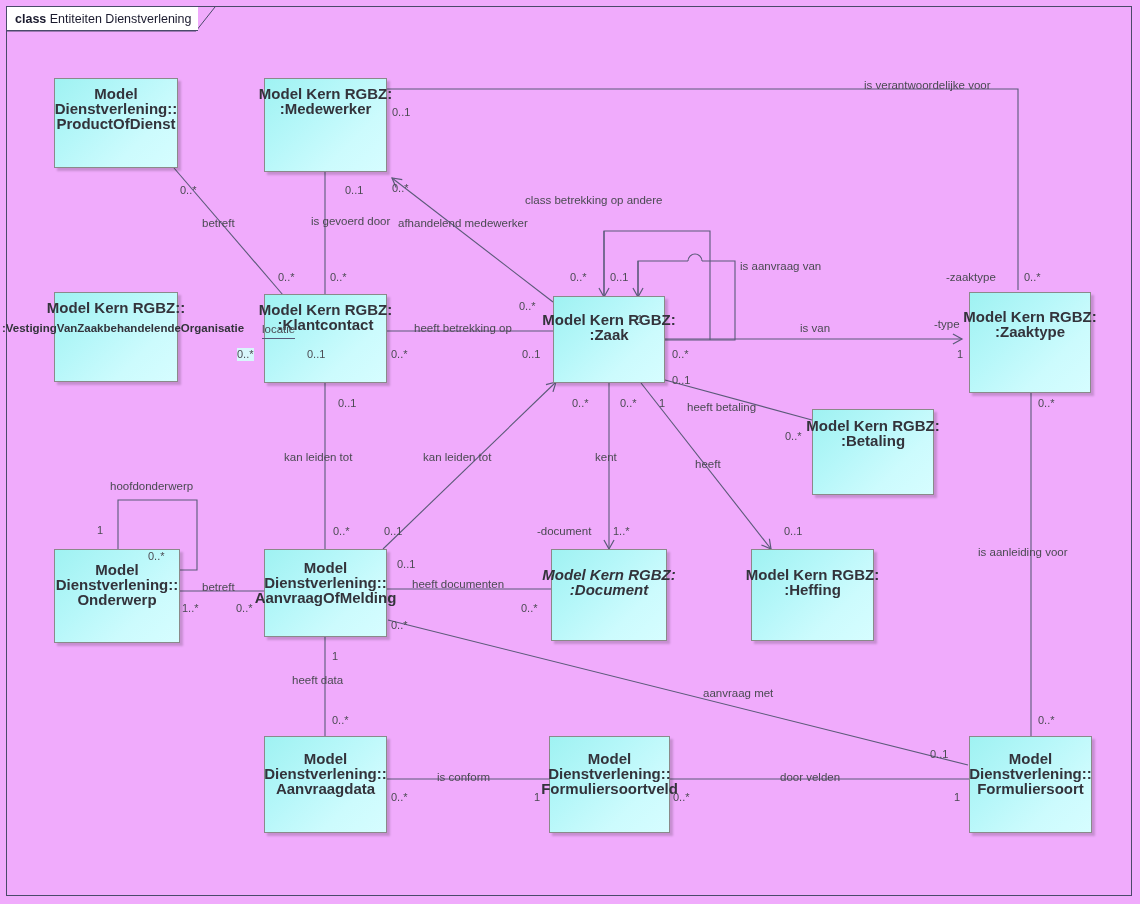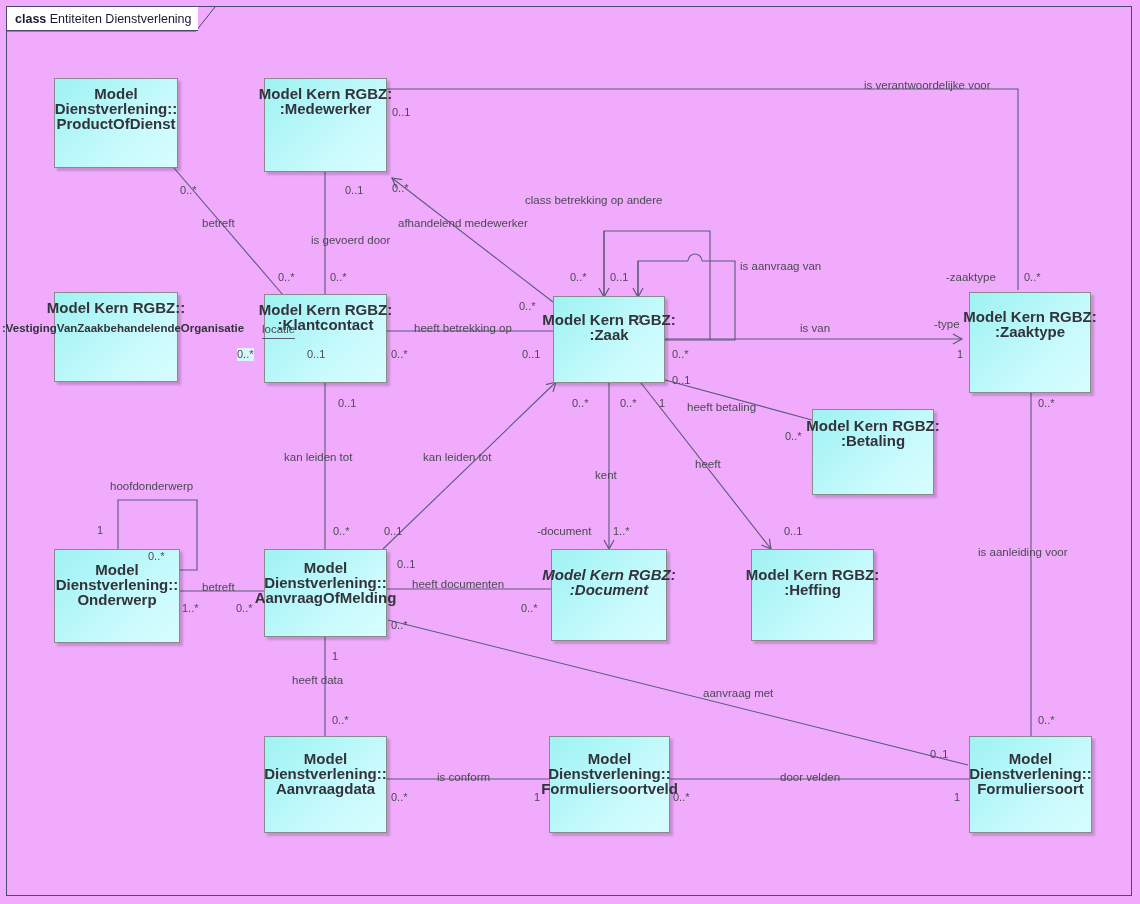--- a/index.html
+++ b/index.html
@@ -226,33 +226,33 @@
   <div class="cls" style="left:969px;top:736px;width:123px;height:97px;padding-top:14px;">
     <div class="nm">
       <span class="ln">Model</span>
       <span class="ln">Dienstverlening::</span>
       <span class="ln">Formuliersoort</span>
     </div>
   </div>
 
   <div class="lbl" style="left:864px;top:79px;">is verantwoordelijke voor</div>
   <div class="lbl" style="left:202px;top:217px;">betreft</div>
-  <div class="lbl" style="left:283px;top:234px;padding-left:28px;">is gevoerd door</div>
+  <div class="lbl" style="left:283px;top:215px;padding-left:28px;">is gevoerd door</div>
   <div class="lbl" style="left:398px;top:217px;">afhandelend medewerker</div>
   <div class="lbl" style="left:525px;top:194px;">class betrekking op andere</div>
   <div class="lbl" style="left:740px;top:260px;">is aanvraag van</div>
   <div class="lbl" style="left:414px;top:322px;">heeft betrekking op</div>
   <div class="lbl" style="left:800px;top:322px;text-align:right;">is van</div>
   <div class="lbl" style="left:946px;top:271px;">-zaaktype</div>
   <div class="lbl" style="left:934px;top:318px;">-type</div>
   <div class="lbl" style="left:262px;top:323px;border-bottom:1px solid #5a5a78;padding-bottom:2px;">locatie</div>
   <div class="lbl" style="left:687px;top:401px;">heeft betaling</div>
   <div class="lbl" style="left:284px;top:451px;">kan leiden tot</div>
   <div class="lbl" style="left:423px;top:451px;">kan leiden tot</div>
-  <div class="lbl" style="left:595px;top:451px;margin-top:18px;">kent</div>
+  <div class="lbl" style="left:595px;top:451px;">kent</div>
   <div class="lbl" style="left:695px;top:458px;">heeft</div>
   <div class="lbl" style="left:537px;top:525px;">-document</div>
   <div class="lbl" style="left:110px;top:480px;">hoofdonderwerp</div>
   <div class="lbl" style="left:202px;top:581px;">betreft</div>
   <div class="lbl" style="left:412px;top:578px;">heeft documenten</div>
   <div class="lbl" style="left:292px;top:674px;">heeft data</div>
   <div class="lbl" style="left:703px;top:687px;">aanvraag met</div>
   <div class="lbl" style="left:978px;top:546px;">is aanleiding voor</div>
   <div class="lbl" style="left:437px;top:771px;">is conform</div>
   <div class="lbl" style="left:780px;top:771px;">door velden</div>

